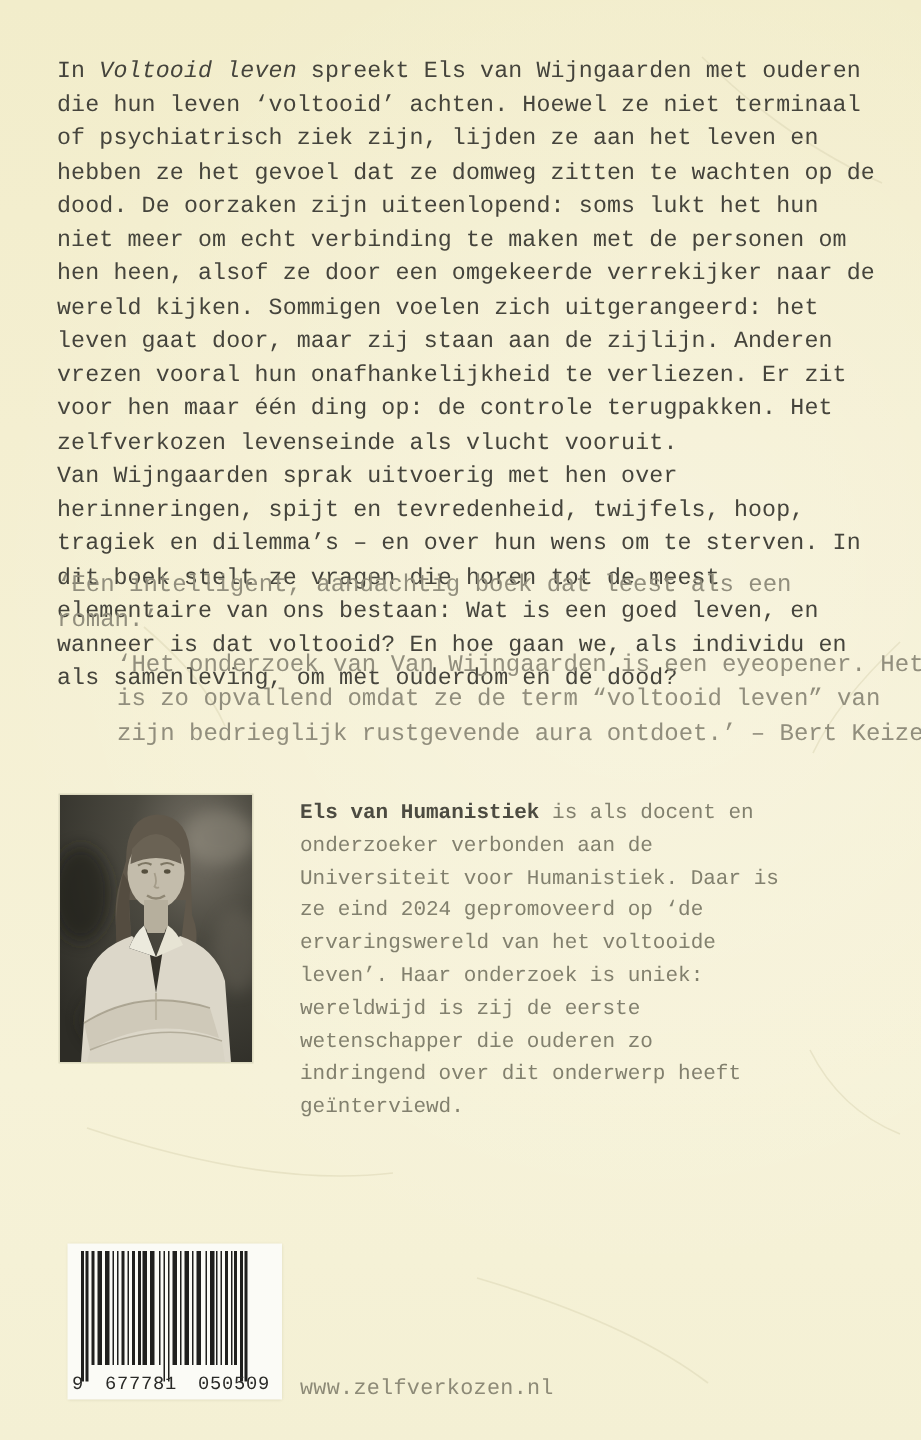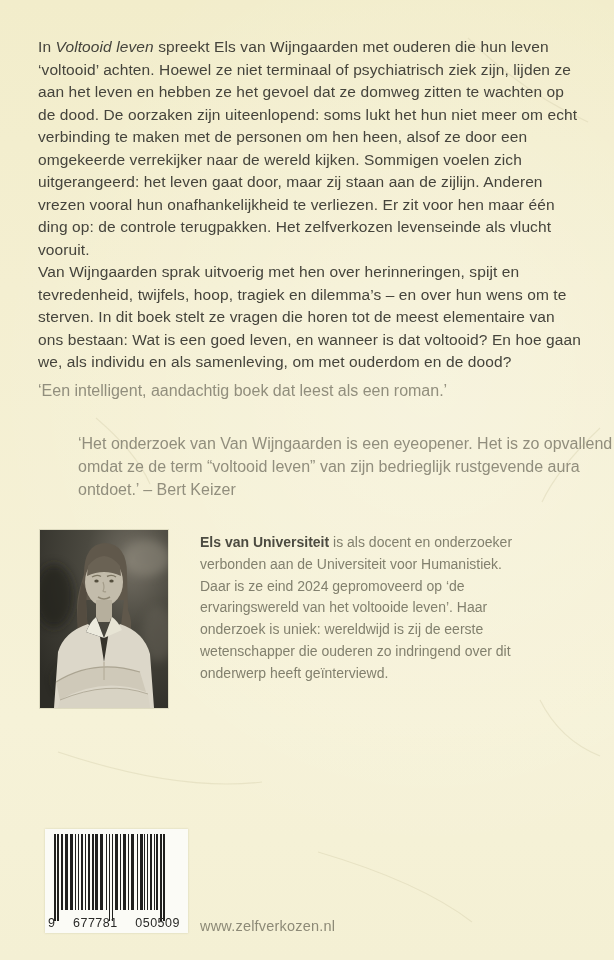--- a/index.html
+++ b/index.html
@@ -6,20 +6,21 @@
   body{
     width:614px;height:960px;position:relative;overflow:hidden;
     font-family:"Liberation Sans","DejaVu Sans",sans-serif;
     background:#f4efd1;
   }
   .cover{
     position:absolute;inset:0;
     background:
       radial-gradient(130% 90% at 70% 40%, rgba(255,255,255,0.25) 0%, rgba(255,255,255,0) 55%),
       linear-gradient(180deg,#f2edcb 0%,#f4efd1 30%,#f6f2d8 75%,#f4f0d4 100%);
+    font-family: Liberation Mono, monospace;
   }
   .creases{position:absolute;inset:0;pointer-events:none;}
 
   
   .synopsis{
     position:absolute;left:38px;top:36px;width:546px;
     font-size:15.5px;line-height:22.5px;color:#45443c;
     letter-spacing:.1px;
   }
   .synopsis p{margin:0;}
@@ -142,21 +143,21 @@
       <path d="M16 152 Q54 128 100 142 L106 162 Q62 146 20 170 Z" fill="#cfc9b9"></path>
       <path d="M20 170 Q68 150 108 164 L110 178 L18 178 Z" fill="#d8d3c4"></path>
       <path d="M16 152 Q54 128 100 142" stroke="#9a937f" stroke-width="1.2" fill="none" opacity="0.7"></path>
       <path d="M20 170 Q68 150 108 164" stroke="#9a937f" stroke-width="1" fill="none" opacity="0.6"></path>
 
       <path d="M64 132 L64 150" stroke="#b4ad99" stroke-width="1.4" opacity="0.8"></path>
     </svg>
   </div>
 
   <div class="bio-text">
-    <span class="author-name">Els van Universiteit</span><span> is als docent en onderzoeker verbonden aan de Universiteit voor Humanistiek. Daar is ze eind 2024 gepromoveerd op ‘de ervaringswereld van het voltooide leven’. Haar onderzoek is uniek: wereldwijd is zij de eerste wetenschapper die ouderen zo indringend over dit onderwerp heeft geïnterviewd.</span>
+    <span class="author-name">Els van Humanistiek</span><span> is als docent en onderzoeker verbonden aan de Universiteit voor Humanistiek. Daar is ze eind 2024 gepromoveerd op ‘de ervaringswereld van het voltooide leven’. Haar onderzoek is uniek: wereldwijd is zij de eerste wetenschapper die ouderen zo indringend over dit onderwerp heeft geïnterviewd.</span>
   </div>
 
   <div class="barcode-label">
     <div class="barcode-bars">
         <div class="bar tall" style="width: 1.5px;"></div>
         <div class="gap" style="width: 1.5px;"></div>
         <div class="bar tall" style="width: 1.5px;"></div>
         <div class="gap" style="width: 2px;"></div>
         <div class="bar" style="width: 2px;"></div>
         <div class="gap" style="width: 2.5px;"></div>

